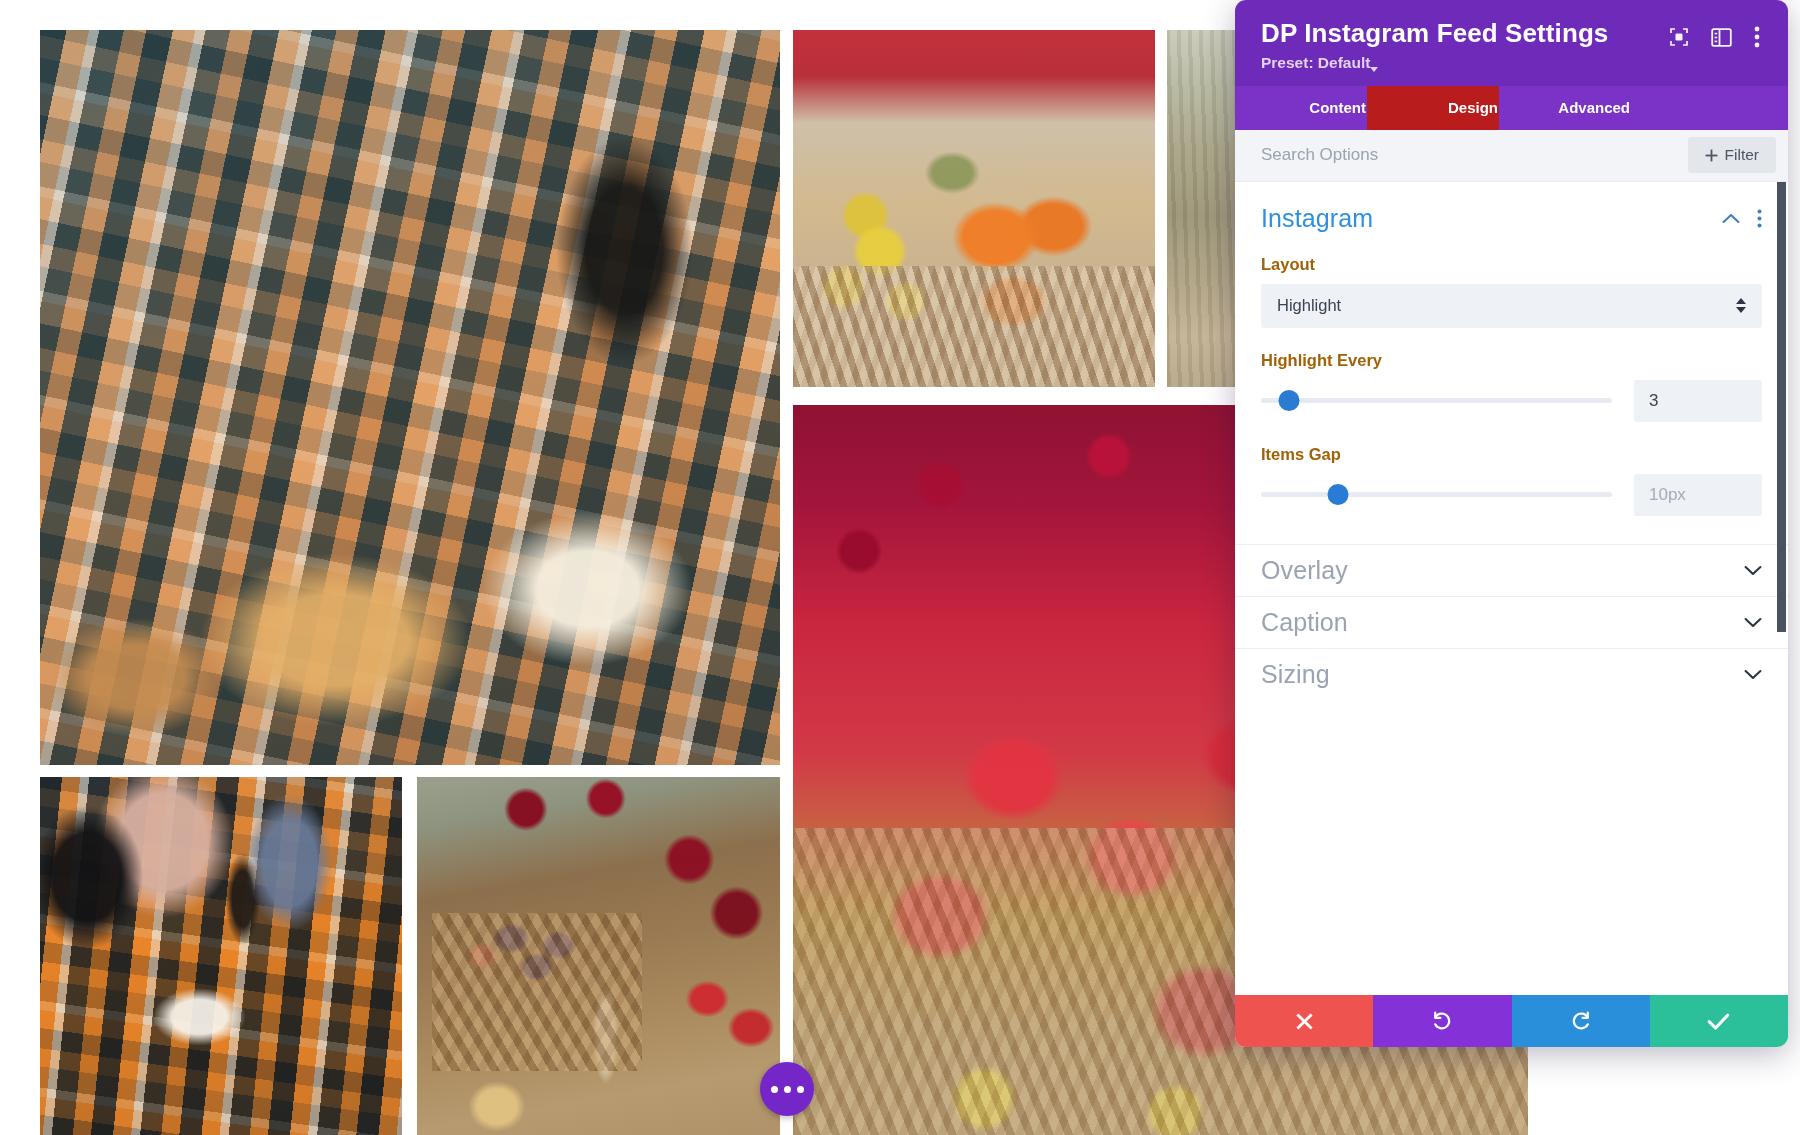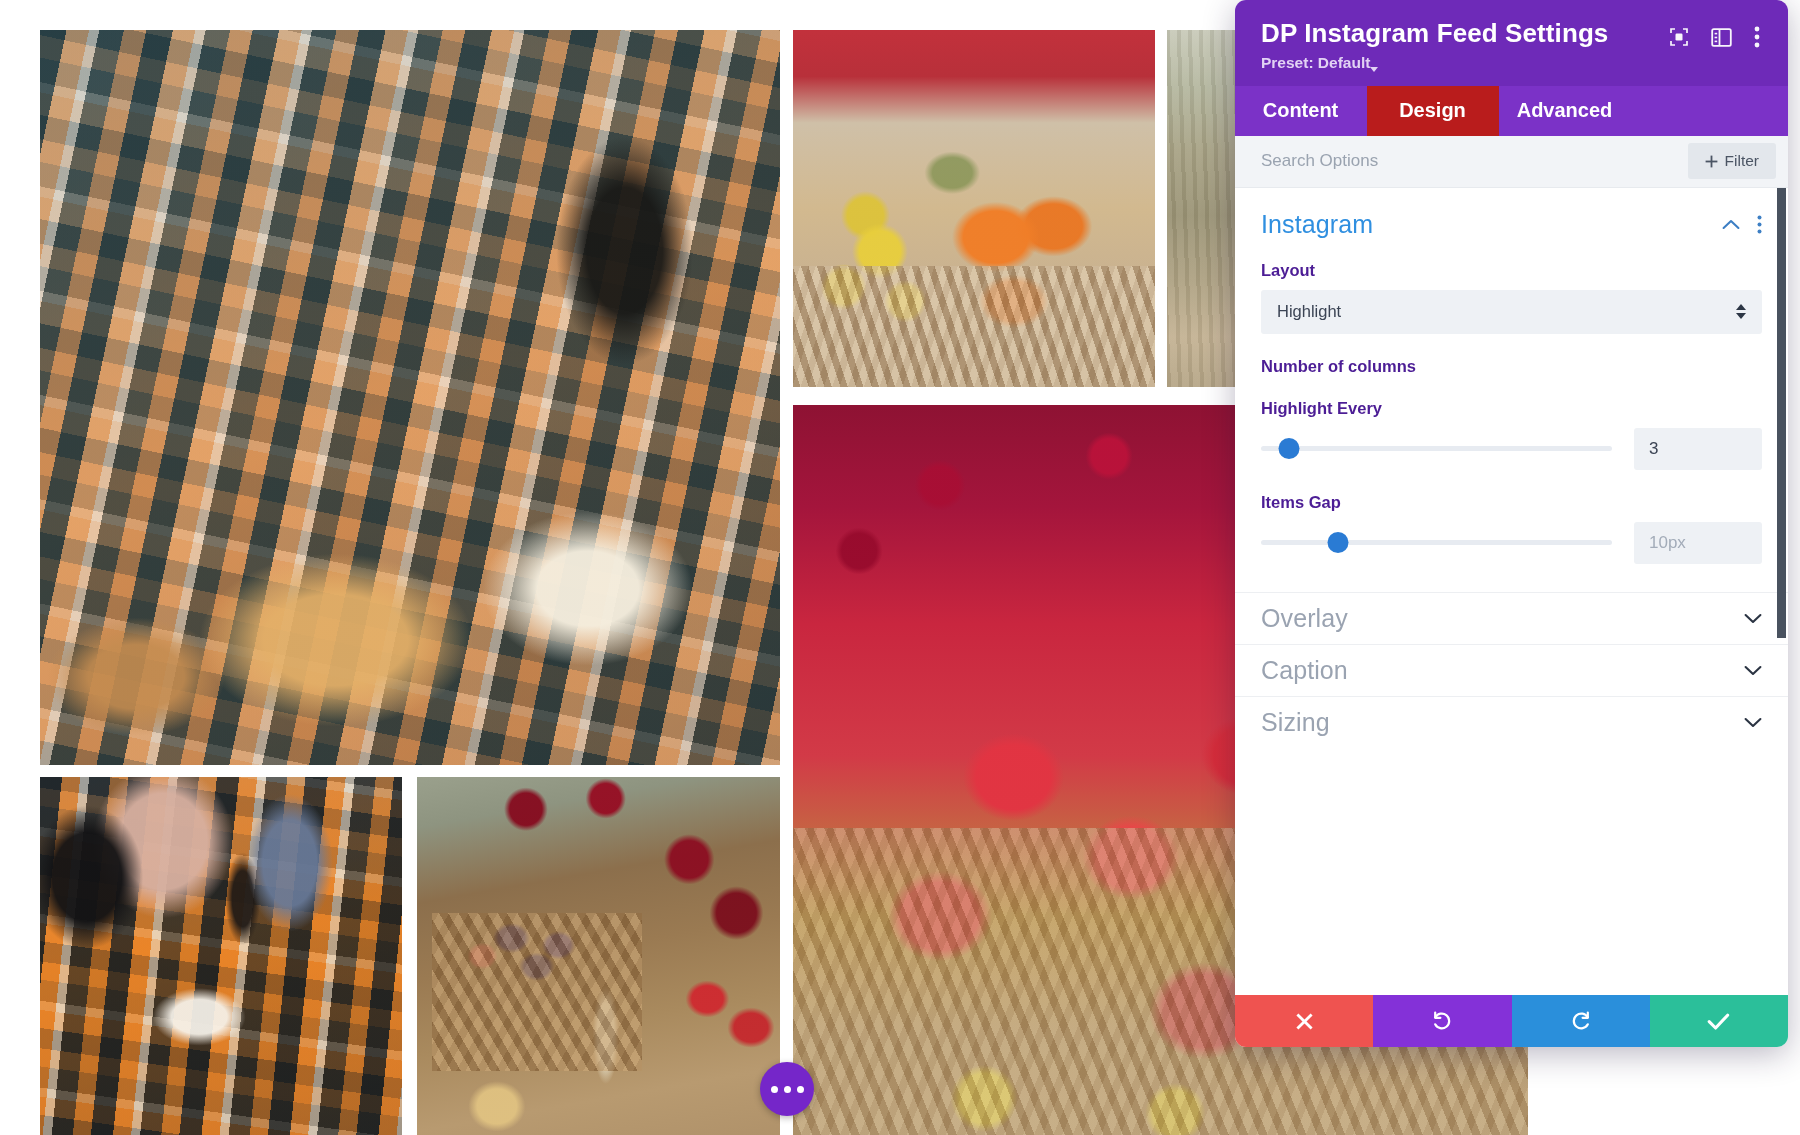--- a/index.html
+++ b/index.html
@@ -268,23 +268,23 @@
     margin-top: 2px;
   }
 
   .tabs {
     display: flex;
     background: #7b32c7;
   }
   .tab {
     padding: 13px 1px 14px 0;
     color: #ffffff;
-    font-size: 20px;
+    font-size: 15px;
     font-weight: bold;
-    text-align: center;
+    text-align: right;
     cursor: pointer;
     flex: 0 0 auto;
     width: 132px;
   }
   .tab.active { background: #b91c1c; }
 
   .search-row {
     display: flex; align-items: center;
     background: #f2f4f7;
     border-bottom: 1px solid #e7eaee;
@@ -335,21 +335,21 @@
     letter-spacing: .1px;
   }
   .sec-icons { display: flex; align-items: center; gap: 17px; }
   .sec-ic { cursor: pointer; display: flex; align-items: center; }
 
   .field { margin-bottom: 23px; }
   .field:last-child { margin-bottom: 0; }
   .field-label {
     font-size: 16.5px;
     font-weight: bold;
-    color: #4c1d95;
+    color: #a16207;
     margin-bottom: 10px;
     margin-top: 12px;
   }
 
   .select-wrap {
     position: relative;
     background: #eef1f5;
     border-radius: 3px;
     height: 44px;
     display: flex; align-items: center;
@@ -554,21 +554,20 @@
             <div class="select-wrap">
               <span class="select-val">Highlight</span>
               <span class="spin">
                 <span class="up"></span>
                   <span class="dn"></span>
               </span>
             </div>
           </div>
 
           <div class="field">
-            <div class="field-label">Number of columns</div>
           </div>
 
           <div class="field">
             <div class="field-label">Highlight Every</div>
             <div class="range-row">
               <div class="range-track">
                 <div class="range-bar"></div>
                 <div class="range-knob" style="left:8%;"></div>
               </div>
               <input class="range-input" type="text" value="3" style="">

